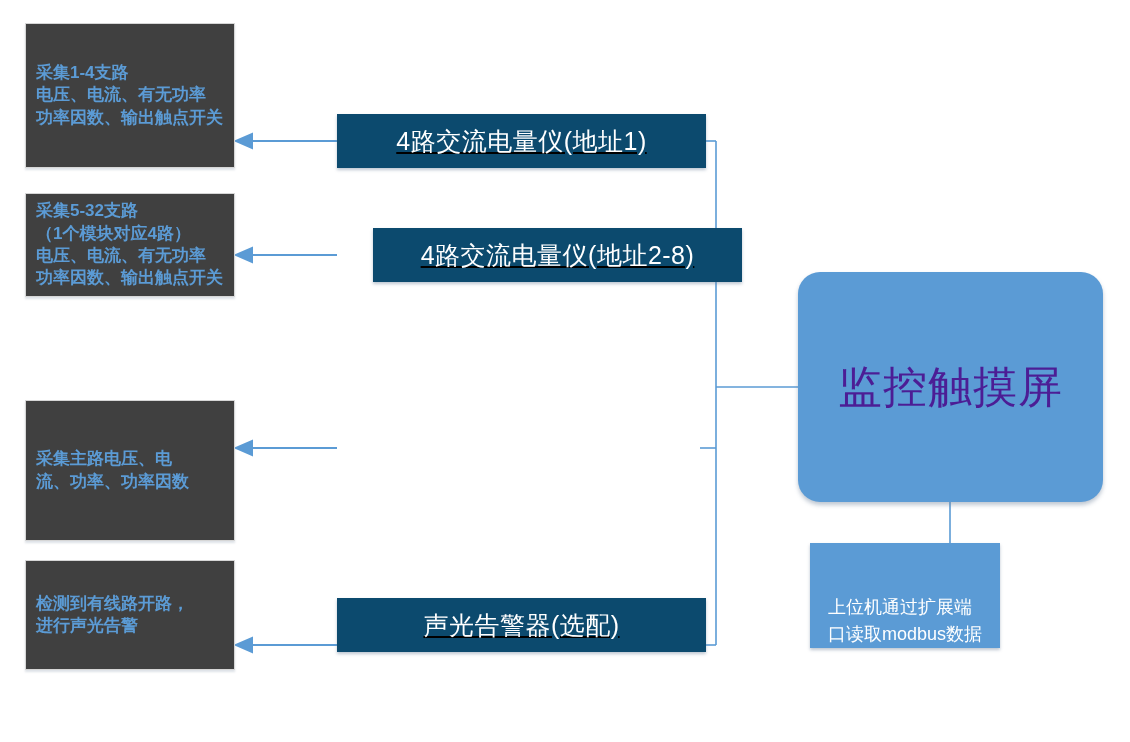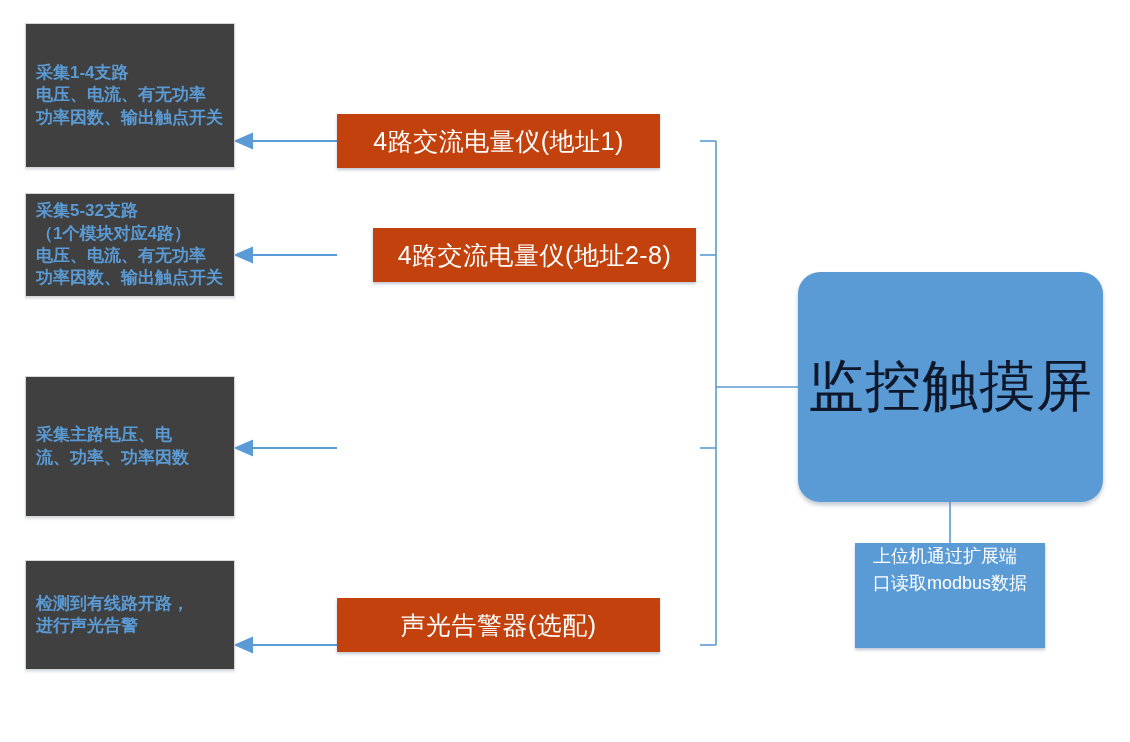--- a/index.html
+++ b/index.html
@@ -37,28 +37,29 @@
   .note-text {
     color: #5b9bd5;
     font-weight: bold;
     font-size: 17px;
     line-height: 1.32;
     white-space: pre-line;
   }
   .device-box {
     position: absolute;
     left: 337px;
-    width: 323px;
+    width: 369px;
     height: 54px;
-    background: #c2410c;
+    background: #0c4a6e;
     box-shadow: 0 2px 3px rgba(110,130,155,0.45);
     display: flex;
     align-items: center;
     justify-content: center;
     box-sizing: border-box;
+    text-decoration: underline;
   }
   .device-label {
     color: #ffffff;
     font-size: 25px;
     letter-spacing: 0.5px;
     white-space: nowrap;
   }
   .hub-box {
     position: absolute;
     left: 798px;
@@ -66,35 +67,35 @@
     width: 305px;
     height: 230px;
     background: #5b9bd5;
     border-radius: 22px;
     box-shadow: 0 3px 4px rgba(110,130,155,0.45);
     display: flex;
     align-items: center;
     justify-content: center;
   }
   .hub-label {
-    color: #0f172a;
-    font-size: 56px;
+    color: #4c1d95;
+    font-size: 44px;
     letter-spacing: 1px;
     white-space: nowrap;
   }
   .host-box {
     position: absolute;
-    left: 855px;
+    left: 810px;
     top: 543px;
     width: 190px;
     height: 105px;
     background: #5b9bd5;
     box-shadow: 0 2px 3px rgba(110,130,155,0.45);
     display: flex;
-    align-items: flex-start;
+    align-items: flex-end;
     justify-content: center;
     box-sizing: border-box;
   }
   .host-label {
     color: #ffffff;
     font-size: 18px;
     line-height: 1.5;
     white-space: pre-line;
     text-align: left;
   }
@@ -135,21 +136,21 @@
     <div class="note-text">采集1-4支路
 电压、电流、有无功率
 功率因数、输出触点开关</div>
   </div>
   <div class="note-box" style="top:193px; height:104px;">
     <div class="note-text">采集5-32支路
 （1个模块对应4路）
 电压、电流、有无功率
 功率因数、输出触点开关</div>
   </div>
-  <div class="note-box" style="top:376px; height:141px;">
+  <div class="note-box" style="top:400px; height:141px;">
     <div class="note-text">采集主路电压、电
 流、功率、功率因数</div>
   </div>
   <div class="note-box" style="top:560px; height:110px;">
     <div class="note-text">检测到有线路开路，
 进行声光告警</div>
   </div>
 
   <div class="device-box" style="top:114px;">
     <span class="device-label">4路交流电量仪(地址1)</span>

